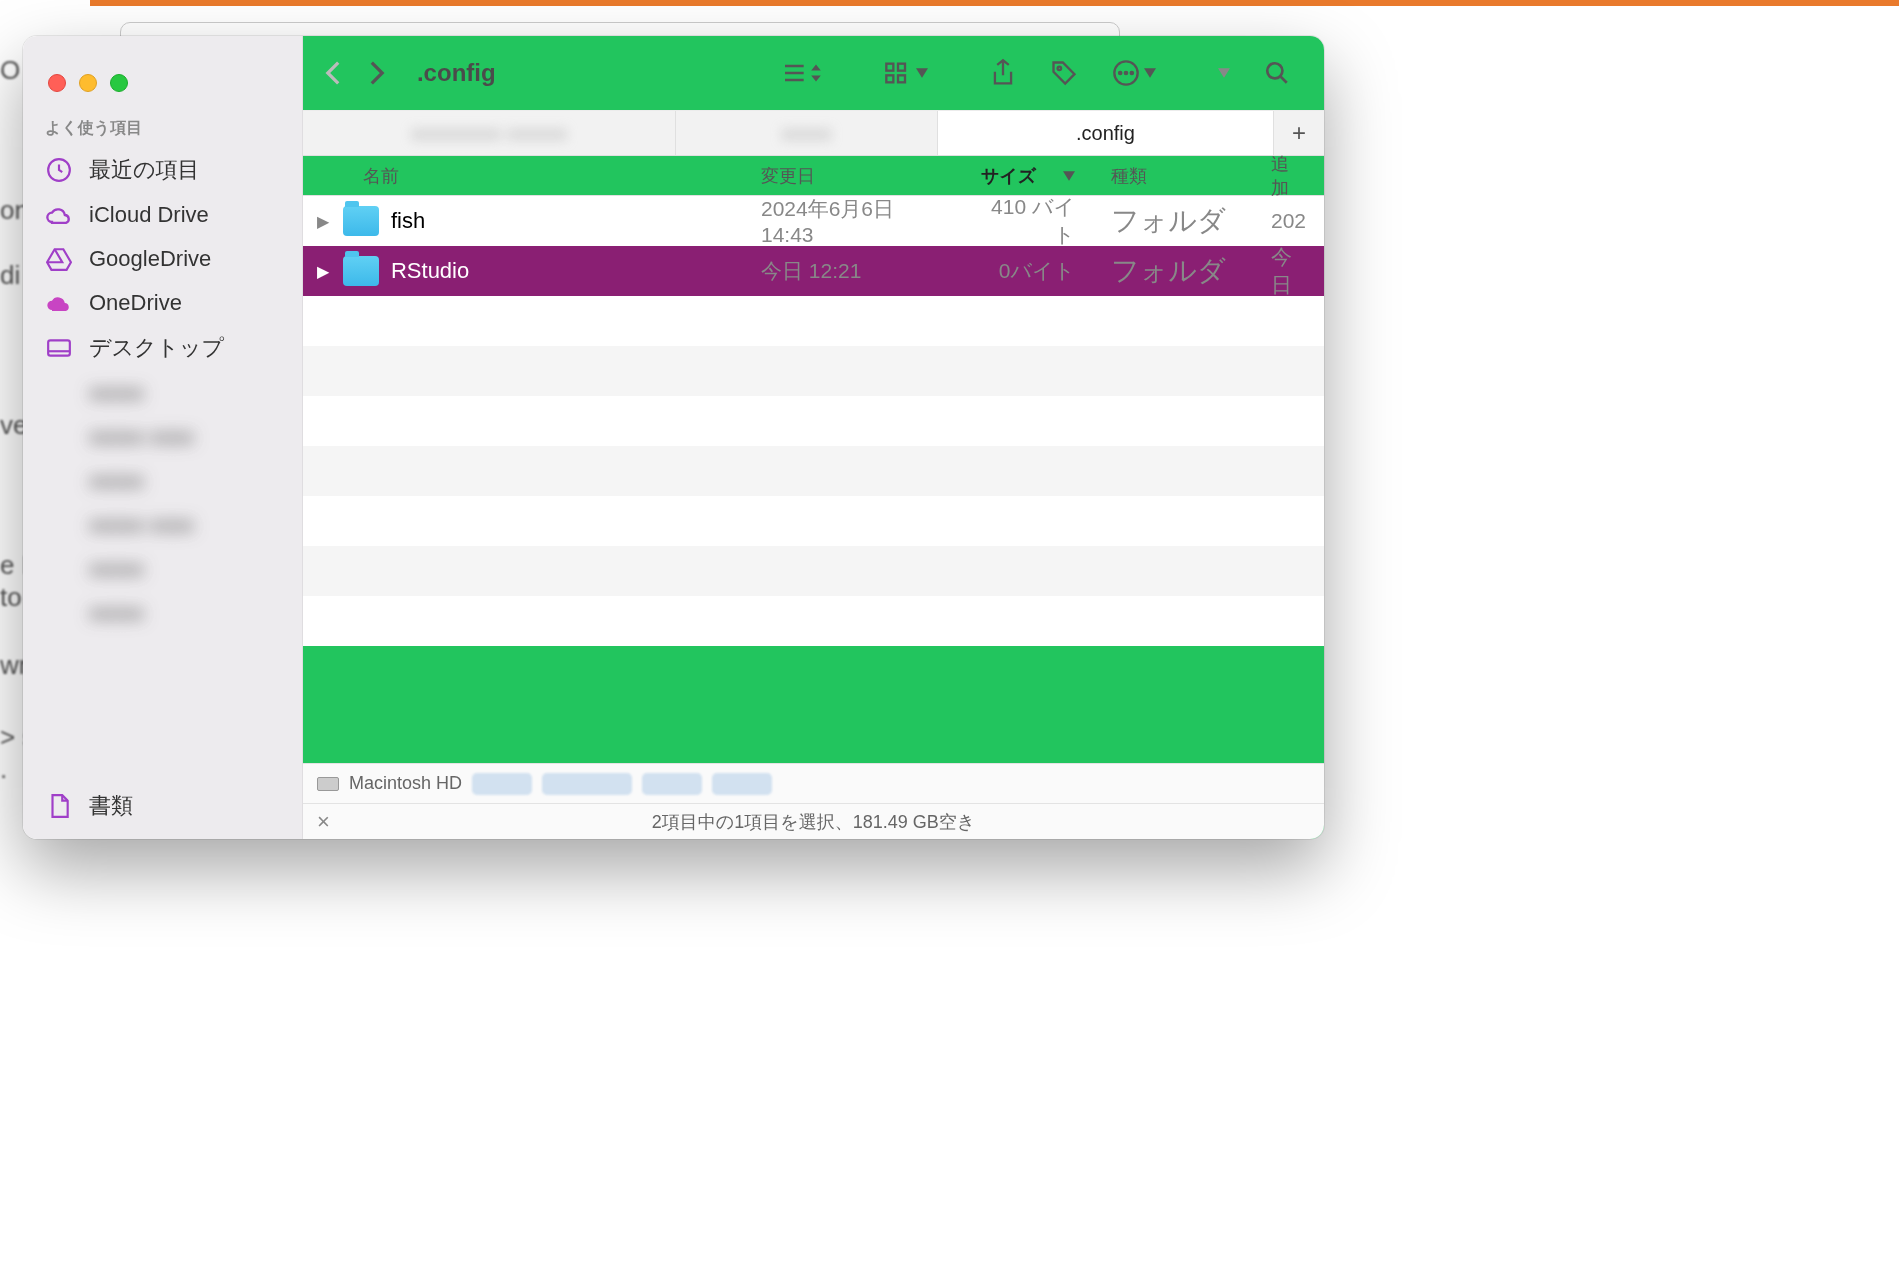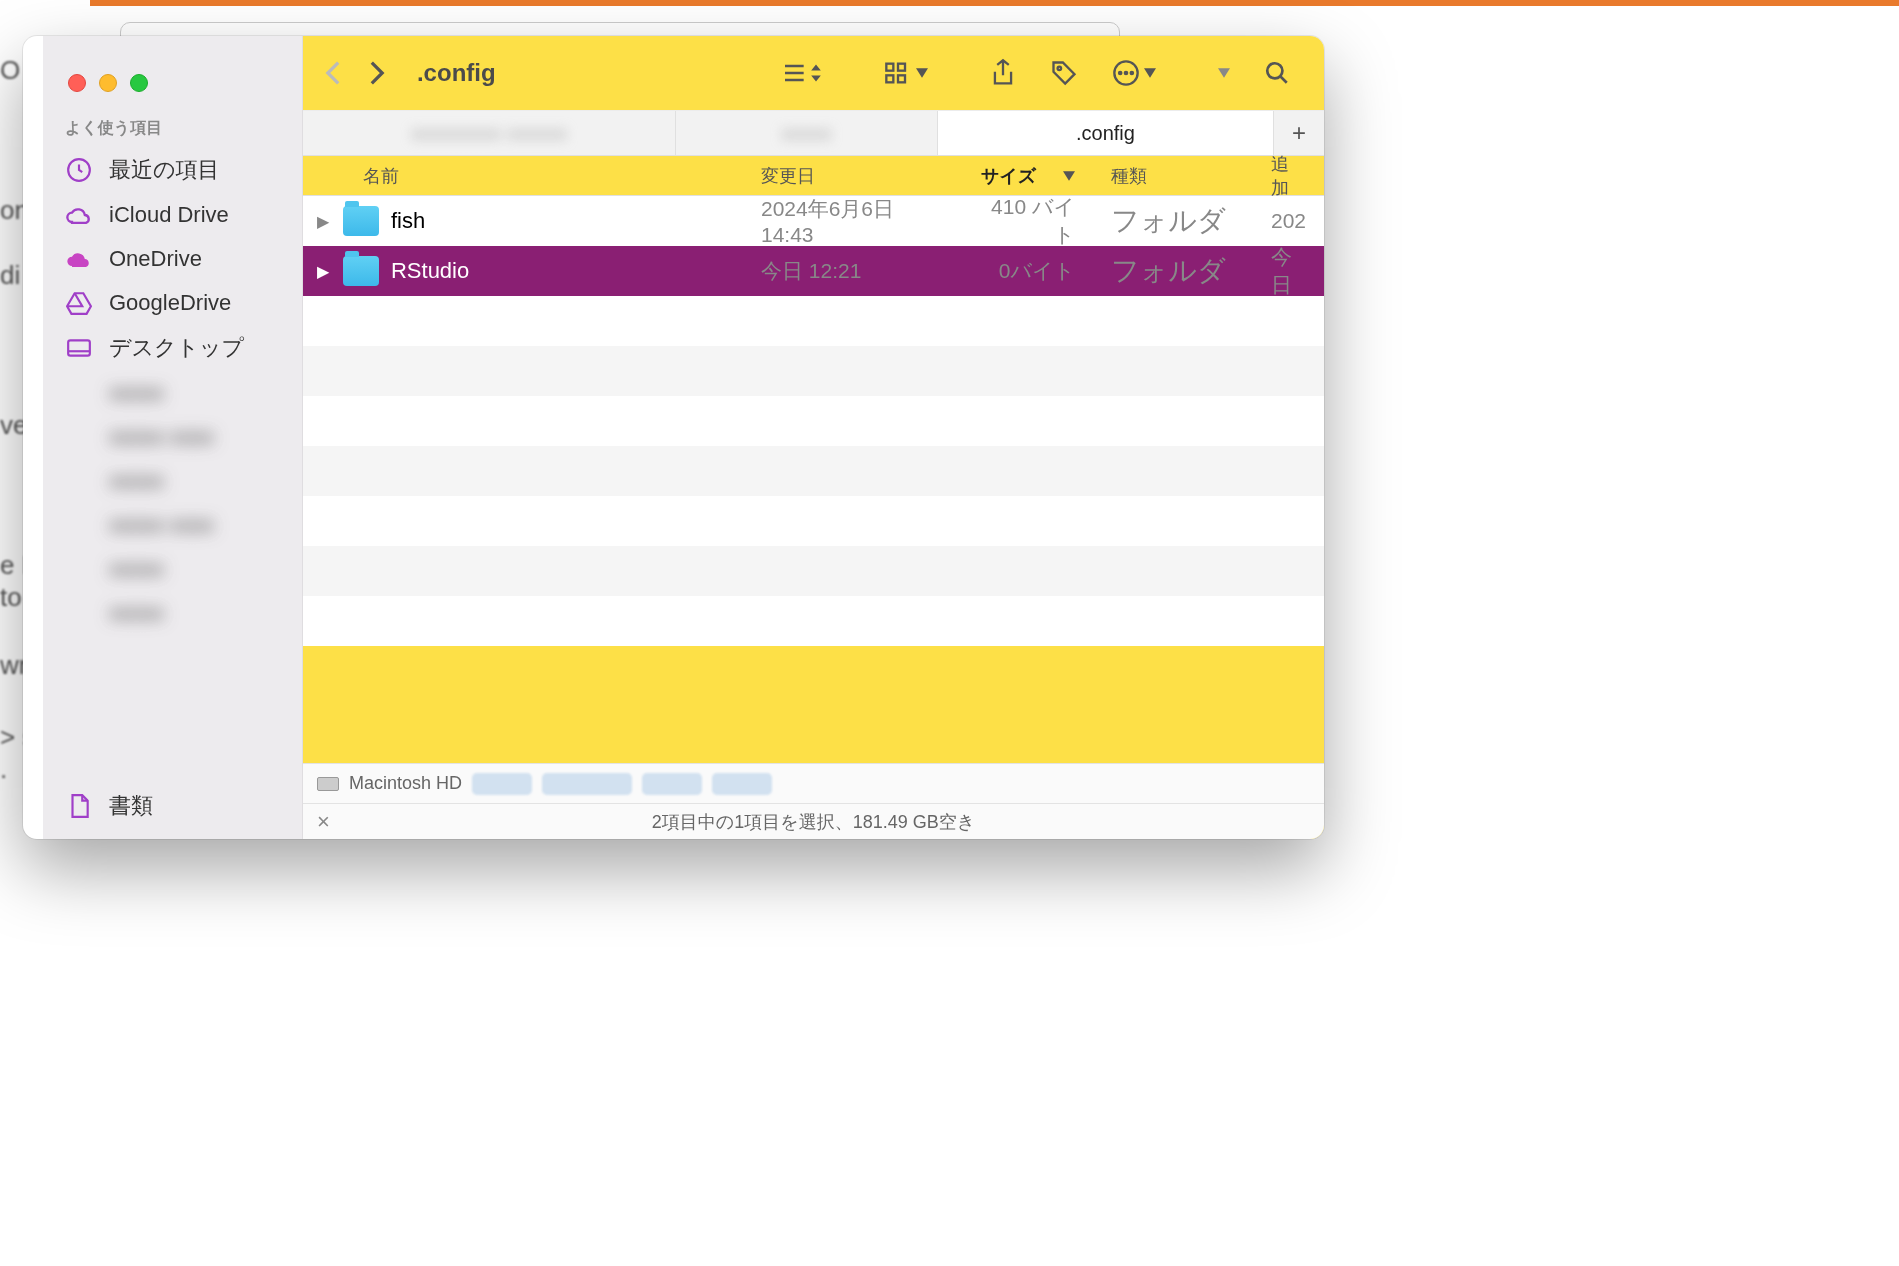--- a/index.html
+++ b/index.html
@@ -52,21 +52,20 @@
   }
 
   .sidebar {
     width: 290px;
     background: rgba(232,230,234,0.8);
     backdrop-filter: blur(20px);
     border-right: 1px solid rgba(0,0,0,0.06);
     padding: 20px 0 10px 0;
     display: flex;
     flex-direction: column;
-    margin-left: 20px;
   }
   .traffic {
     display: flex;
     gap: 13px;
     padding: 18px 0 18px 25px;
   }
   .traffic span {
     width: 18px; height: 18px; border-radius: 50%;
   }
   .tl-close { background: #ff5f57; border: 1px solid #e24640; }
@@ -92,21 +91,21 @@
     width: 28px; height: 28px;
     display: flex; align-items: center; justify-content: center;
     color: #a03fc8;
   }
   .sb-spacer { flex: 1; filter: blur(8px); }
 
   .main {
     flex: 1;
     display: flex;
     flex-direction: column;
-    background: #fde047;
+    background: #22c55e;
   }
   .toolbar {
     height: 75px;
     display: flex;
     align-items: center;
     padding: 0 22px;
     border-bottom: 1px solid #ececec;
     gap: 10px;
   }
   .nav-arrows { display: flex; gap: 28px; color: #aaa; }
@@ -285,35 +284,35 @@
     </div>
     <div class="sb-item">
       <span class="ic">
         <svg width="28" height="20" viewBox="0 0 24 16" fill="none" stroke="currentColor" stroke-width="2">
             <path d="M6 14a4 4 0 010-8 6 6 0 0111 2 3.5 3.5 0 011 6.8H6z"></path>
           </svg>
       </span>
       <span>iCloud Drive</span>
     </div>
     <div class="sb-item">
-      <span class="ic" style="color:#c844c3">
-        <svg width="28" height="20" viewBox="0 0 24 16" fill="currentColor">
-            <path d="M6 14a4 4 0 010-8 6 6 0 0111 2 3.5 3.5 0 011 6.8H6z"></path>
-          </svg>
-      </span>
-      <span>OneDrive</span>
-    </div>
-    <div class="sb-item">
       <span class="ic">
         <svg width="26" height="24" viewBox="0 0 24 22" fill="none" stroke="currentColor" stroke-width="2">
             <path d="M8 2h8l7 12-4 7H5l-4-7L8 2z"></path>
             <path d="M8 2l7 12H1"></path>
           </svg>
       </span>
       <span>GoogleDrive</span>
+    </div>
+    <div class="sb-item">
+      <span class="ic" style="color:#c844c3">
+        <svg width="28" height="20" viewBox="0 0 24 16" fill="currentColor">
+            <path d="M6 14a4 4 0 010-8 6 6 0 0111 2 3.5 3.5 0 011 6.8H6z"></path>
+          </svg>
+      </span>
+      <span>OneDrive</span>
     </div>
     <div class="sb-item">
       <span class="ic">
         <svg width="26" height="20" viewBox="0 0 24 18" fill="none" stroke="currentColor" stroke-width="2">
             <rect x="2" y="2" width="20" height="14" rx="2"></rect>
             <path d="M2 12h20"></path>
           </svg>
       </span>
       <span>デスクトップ</span>
     </div>

